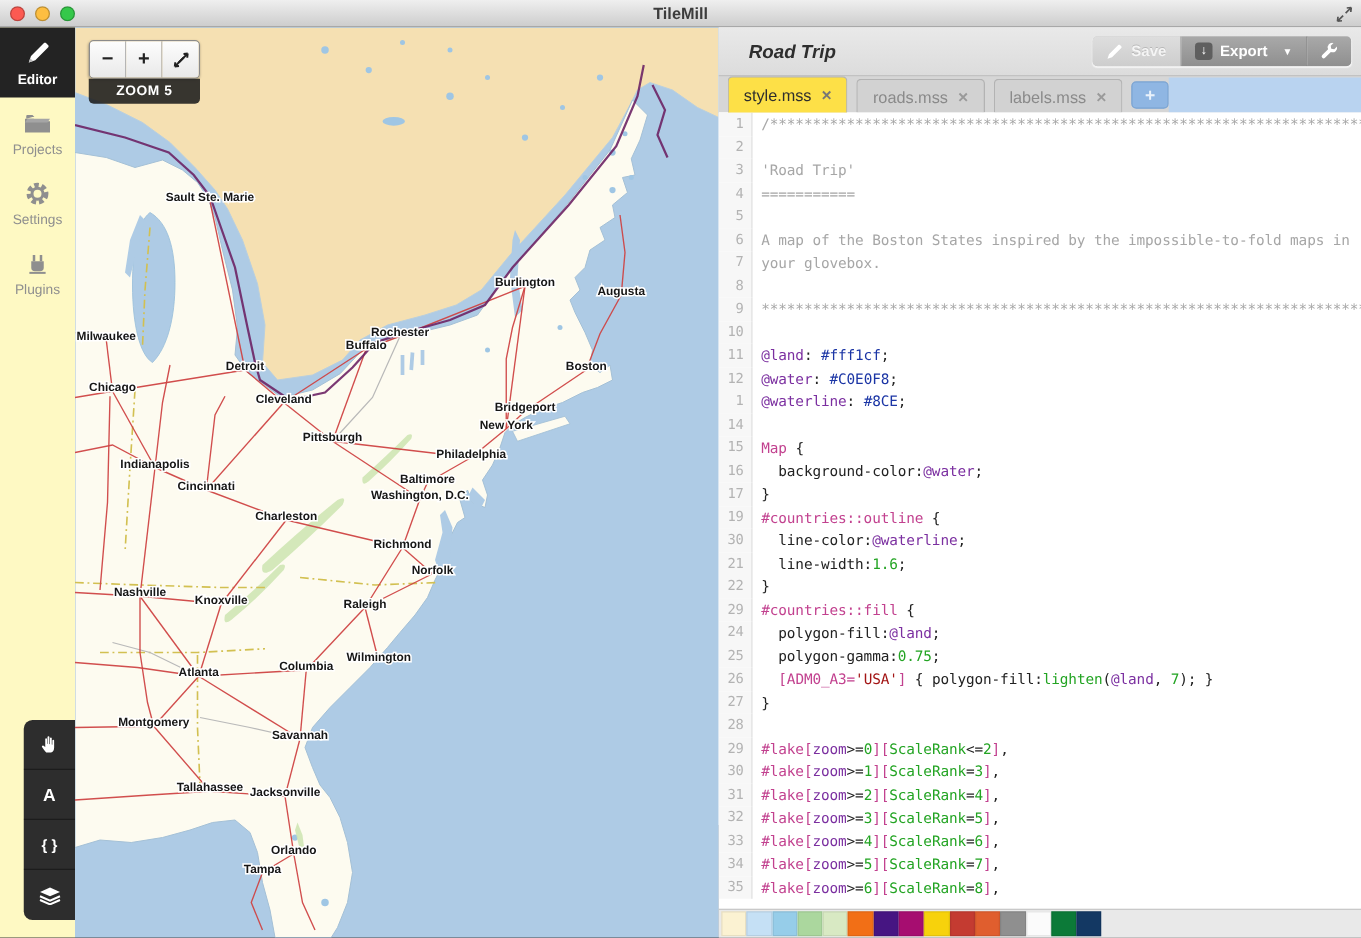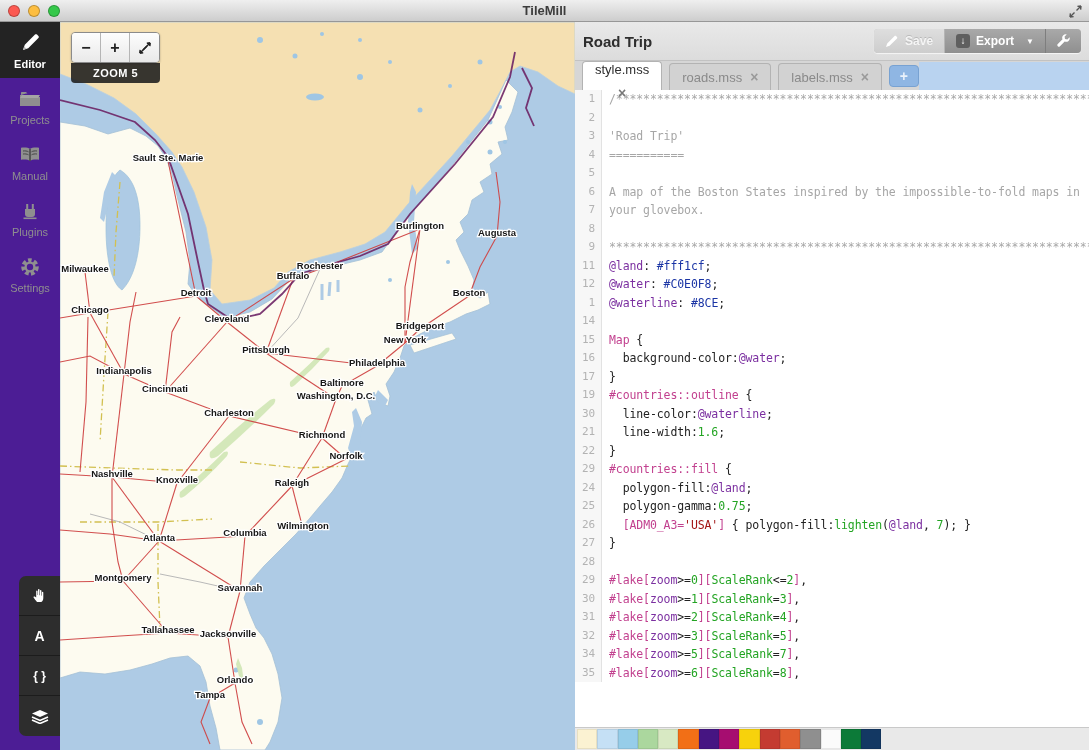--- a/index.html
+++ b/index.html
@@ -11,21 +11,21 @@
   .titlebar { position:absolute; left:0; top:0; width:1089px; height:22px;
     background:linear-gradient(#efefef,#cdcdcd); border-bottom:1px solid #979797;
     display:flex; align-items:center; justify-content:center; }
   .tb-title { font-size:13px; font-weight:bold; color:#3c3c3c; }
   .lights { position:absolute; left:8px; top:5px; display:flex; gap:8px; }
   .light { width:12px; height:12px; border-radius:50%; border:1px solid rgba(0,0,0,.25); }
   .expand-corner { position:absolute; right:6px; top:4px; width:15px; height:15px; }
 
   
   .sidebar { position:absolute; left:0; top:22px; width:60px; height:728px;
-    background:#4c1d95; }
+    background:#fef9c3; }
   .nav-item { width:60px; padding:9px 0 8px; text-align:center; cursor:pointer; }
   .nav-item .ic { display:block; margin:0 auto 3px; width:24px; height:24px; }
   .nav-item .lbl { font-size:11px; color:#8f8f8f; }
   .nav-item.active { background:#232323; }
   .nav-item.active .lbl { color:#fff; font-weight:bold; }
   .tools { position:absolute; left:19px; bottom:14px; width:41px;
     background:#2d2d2d; border-radius:7px 0 0 7px; overflow:hidden; }
   .tool-btn { width:41px; height:40px; display:flex; align-items:center; justify-content:center;
     border-bottom:1px solid #1c1c1c; color:#fff; font-weight:bold; font-size:14px; cursor:pointer; }
   .tool-btn:last-child { border-bottom:none; }
@@ -42,40 +42,40 @@
     font-size:16px; font-weight:bold; color:#222; cursor:pointer; }
   .mc-btn:last-child { border-right:none; }
   .zoom-badge { position:absolute; left:11px; top:41px; width:89px; height:20px;
     background:rgba(28,28,28,.88); border-radius:0 0 4px 4px; color:#fff;
     font-size:11px; font-weight:bold; text-align:center; line-height:20px; letter-spacing:.5px; }
 
   
   .panel { position:absolute; left:575px; top:22px; width:514px; height:728px; background:#fff; }
   .p-header { position:absolute; left:0; top:0; width:514px; height:38px;
     background:linear-gradient(#e9e9e9,#dcdcdc); display:flex; align-items:center; }
-  .p-title { font-size:15px; font-weight:bold; color:#2e2e2e; margin-left:8px; flex:1; }
+  .p-title { font-size:15px; font-weight:bold; color:#2e2e2e; margin-left:24px; flex:1;font-style:italic; }
   .btn-group { display:flex; margin-right:8px; border-radius:4px; overflow:hidden;
     box-shadow:0 1px 1px rgba(255,255,255,.7), inset 0 0 0 1px rgba(0,0,0,.15); }
   .btn { height:24px; display:flex; align-items:center; gap:6px; padding:0 11px;
     font-size:12px; font-weight:bold; cursor:pointer; }
   .btn-save { background:linear-gradient(#dedede,#cdcdcd); color:#f5f5f5;
     text-shadow:0 -1px 0 rgba(0,0,0,.15); border-right:1px solid #b5b5b5; }
   .btn-export { background:linear-gradient(#a9a9a9,#8f8f8f); color:#fff;
     border-right:1px solid #7e7e7e; }
   .btn-wrench { background:linear-gradient(#a9a9a9,#8f8f8f); padding:0 10px; }
   .dl-badge { width:14px; height:14px; background:#5f5f5f; border-radius:3px; color:#fff;
     font-size:10px; line-height:14px; text-align:center; font-weight:bold; }
   .caret { font-size:8px; margin-left:6px; }
 
   .tabbar { position:absolute; left:0; top:38px; width:514px; height:30px;
     background:#d6d6d6; border-top:1px solid #c2c2c2; display:flex; align-items:flex-end; }
   .tab { height:27px; display:flex; align-items:center; gap:8px; padding:0 12px;
     font-size:13px; border:1px solid #b3b3b3; border-bottom:none;
     border-radius:4px 4px 0 0; margin-left:7px; cursor:pointer; background:#d2d2d2; color:#8a8a8a; }
-  .tab.active { background:#ffffff; color:#2e2e2e; height:29px; position:relative; z-index:2;flex-direction:column; }
+  .tab.active { background:#fde047; color:#2e2e2e; height:29px; position:relative; z-index:2; }
   .tab .x { font-size:14px; color:#9a9a9a; font-weight:bold; cursor:pointer; }
   .tab.active .x { color:#777; }
   .plus-tab { width:30px; height:22px; margin:0 0 3px 7px; background:#8fb6e3;
     border:1px solid #78a2d2; border-radius:4px; color:#eaf2fb; font-size:14px; font-weight:bold;
     display:flex; align-items:center; justify-content:center; cursor:pointer; }
   .blue-strip { flex:1; height:28px; background:#b9d3f0; margin-bottom:0; align-self:flex-end; }
 
   
   .editor { position:absolute; left:0; top:68px; width:514px; height:637px; overflow:hidden;
     background:#fff; font-family:"DejaVu Sans Mono", monospace; font-size:11.5px;
@@ -126,41 +126,33 @@
     <div class="nav-item">
       <svg class="ic" viewBox="0 0 24 24">
         <path d="M2 8h7l2 2h11v9H2z" fill="#8f8f8f"></path>
         <path d="M3 8V6c0-.6.4-1 1-1h4l1.5 1.5H8z" fill="#8f8f8f"></path>
         <path d="M2 11l2-3h18l-2 3z" fill="#a5a5a5"></path>
       </svg>
       <div class="lbl">Projects</div>
     </div>
     <div class="nav-item">
       <svg class="ic" viewBox="0 0 24 24">
-        <path d="M12 6C10 4.6 7 4.3 3 4.8v12c4-.5 7-.2 9 1.2 2-1.4 5-1.7 9-1.2v-12C17 4.3 14 4.6 12 6z" fill="#8f8f8f"></path>
-        <path d="M12 6v12" stroke="#3e3e3e" stroke-width="1.4"></path>
-        <path d="M5 8c2.2-.3 4 0 5.5.8 M5 11c2.2-.3 4 0 5.5.8 M13.5 8.8C15 8 16.8 7.7 19 8 M13.5 11.8C15 11 16.8 10.7 19 11" stroke="#3e3e3e" stroke-width=".9" fill="none"></path>
+        <circle cx="12" cy="12" r="6.5" fill="none" stroke="#8f8f8f" stroke-width="4.5" stroke-dasharray="3.4 2.2"></circle>
+        <circle cx="12" cy="12" r="4.4" fill="none" stroke="#8f8f8f" stroke-width="2.4"></circle>
       </svg>
-      <div class="lbl">Manual</div>
+      <div class="lbl">Settings</div>
     </div>
     <div class="nav-item">
       <svg class="ic" viewBox="0 0 24 24">
         <path d="M7 10h10v5a3 3 0 0 1-3 3h-4a3 3 0 0 1-3-3z" fill="#8f8f8f"></path>
         <rect x="8.2" y="5" width="2" height="5" fill="#8f8f8f"></rect>
         <rect x="13.8" y="5" width="2" height="5" fill="#8f8f8f"></rect>
         <rect x="5.5" y="18.5" width="13" height="1.6" fill="#8f8f8f"></rect>
       </svg>
       <div class="lbl">Plugins</div>
-    </div>
-    <div class="nav-item">
-      <svg class="ic" viewBox="0 0 24 24">
-        <circle cx="12" cy="12" r="6.5" fill="none" stroke="#8f8f8f" stroke-width="4.5" stroke-dasharray="3.4 2.2"></circle>
-        <circle cx="12" cy="12" r="4.4" fill="none" stroke="#8f8f8f" stroke-width="2.4"></circle>
-      </svg>
-      <div class="lbl">Settings</div>
     </div>
 
     <div class="tools">
       <div class="tool-btn">
         <svg width="17" height="17" viewBox="0 0 17 17">
           <path d="M6 15c-1.2-1.4-2.6-3-3.4-4.4-.4-.7.5-1.5 1.2-1l1.4 1V4.2c0-.9 1.4-.9 1.4 0V8l.4.1V2.6c0-.9 1.5-.9 1.5 0v5.6l.5.1V3.6c0-.9 1.4-.9 1.4 0v5l.5.1V5.4c0-.9 1.4-.9 1.4 0V11c0 2.2-1 4-2.5 4z" fill="#fff"></path>
         </svg>
       </div>
       <div class="tool-btn">
         <span>A</span>
@@ -382,20 +374,21 @@
     <div class="editor" id="code-editor">
         <div class="line"><span class="ln">1</span><span class="lc"><span class="seg-c">/*******************************************************************************</span></span></div>
         <div class="line"><span class="ln">2</span><span class="lc"></span></div>
         <div class="line"><span class="ln">3</span><span class="lc"><span class="seg-c">'Road Trip'</span></span></div>
         <div class="line"><span class="ln">4</span><span class="lc"><span class="seg-c">===========</span></span></div>
         <div class="line"><span class="ln">5</span><span class="lc"></span></div>
         <div class="line"><span class="ln">6</span><span class="lc"><span class="seg-c">A map of the Boston States inspired by the impossible-to-fold maps in</span></span></div>
         <div class="line"><span class="ln">7</span><span class="lc"><span class="seg-c">your glovebox.</span></span></div>
         <div class="line"><span class="ln">8</span><span class="lc"></span></div>
         <div class="line"><span class="ln">9</span><span class="lc"><span class="seg-c">********************************************************************************</span></span></div>
+        <div class="line"><span class="ln">10</span><span class="lc"></span></div>
         <div class="line"><span class="ln">11</span><span class="lc"><span class="seg-v">@land</span><span class="seg-p">: </span><span class="seg-h">#fff1cf</span><span class="seg-p">;</span></span></div>
         <div class="line"><span class="ln">12</span><span class="lc"><span class="seg-v">@water</span><span class="seg-p">: </span><span class="seg-h">#C0E0F8</span><span class="seg-p">;</span></span></div>
         <div class="line"><span class="ln">1</span><span class="lc"><span class="seg-v">@waterline</span><span class="seg-p">: </span><span class="seg-h">#8CE</span><span class="seg-p">;</span></span></div>
         <div class="line"><span class="ln">14</span><span class="lc"></span></div>
         <div class="line"><span class="ln">15</span><span class="lc"><span class="seg-s">Map</span><span class="seg-p"> {</span></span></div>
         <div class="line"><span class="ln">16</span><span class="lc"><span class="seg-p">  background-color:</span><span class="seg-v">@water</span><span class="seg-p">;</span></span></div>
         <div class="line"><span class="ln">17</span><span class="lc"><span class="seg-p">}</span></span></div>
         <div class="line"><span class="ln">19</span><span class="lc"><span class="seg-s">#countries::outline</span><span class="seg-p"> {</span></span></div>
         <div class="line"><span class="ln">30</span><span class="lc"><span class="seg-p">  line-color:</span><span class="seg-v">@waterline</span><span class="seg-p">;</span></span></div>
         <div class="line"><span class="ln">21</span><span class="lc"><span class="seg-p">  line-width:</span><span class="seg-n">1.6</span><span class="seg-p">;</span></span></div>
@@ -403,20 +396,21 @@
         <div class="line"><span class="ln">29</span><span class="lc"><span class="seg-s">#countries::fill</span><span class="seg-p"> {</span></span></div>
         <div class="line"><span class="ln">24</span><span class="lc"><span class="seg-p">  polygon-fill:</span><span class="seg-v">@land</span><span class="seg-p">;</span></span></div>
         <div class="line"><span class="ln">25</span><span class="lc"><span class="seg-p">  polygon-gamma:</span><span class="seg-n">0.75</span><span class="seg-p">;</span></span></div>
         <div class="line"><span class="ln">26</span><span class="lc"><span class="seg-p">  </span><span class="seg-s">[ADM0_A3=</span><span class="seg-t">'USA'</span><span class="seg-s">]</span><span class="seg-p"> { polygon-fill:</span><span class="seg-n">lighten</span><span class="seg-p">(</span><span class="seg-v">@land</span><span class="seg-p">, </span><span class="seg-n">7</span><span class="seg-p">); }</span></span></div>
         <div class="line"><span class="ln">27</span><span class="lc"><span class="seg-p">}</span></span></div>
         <div class="line"><span class="ln">28</span><span class="lc"></span></div>
         <div class="line"><span class="ln">29</span><span class="lc"><span class="seg-s">#lake[</span><span class="seg-v">zoom</span><span class="seg-p">&gt;=</span><span class="seg-n">0</span><span class="seg-s">][</span><span class="seg-n">ScaleRank</span><span class="seg-p">&lt;=</span><span class="seg-n">2</span><span class="seg-s">]</span><span class="seg-p">,</span></span></div>
         <div class="line"><span class="ln">30</span><span class="lc"><span class="seg-s">#lake[</span><span class="seg-v">zoom</span><span class="seg-p">&gt;=</span><span class="seg-n">1</span><span class="seg-s">][</span><span class="seg-n">ScaleRank</span><span class="seg-p">=</span><span class="seg-n">3</span><span class="seg-s">]</span><span class="seg-p">,</span></span></div>
         <div class="line"><span class="ln">31</span><span class="lc"><span class="seg-s">#lake[</span><span class="seg-v">zoom</span><span class="seg-p">&gt;=</span><span class="seg-n">2</span><span class="seg-s">][</span><span class="seg-n">ScaleRank</span><span class="seg-p">=</span><span class="seg-n">4</span><span class="seg-s">]</span><span class="seg-p">,</span></span></div>
         <div class="line"><span class="ln">32</span><span class="lc"><span class="seg-s">#lake[</span><span class="seg-v">zoom</span><span class="seg-p">&gt;=</span><span class="seg-n">3</span><span class="seg-s">][</span><span class="seg-n">ScaleRank</span><span class="seg-p">=</span><span class="seg-n">5</span><span class="seg-s">]</span><span class="seg-p">,</span></span></div>
+        <div class="line"><span class="ln">33</span><span class="lc"><span class="seg-s">#lake[</span><span class="seg-v">zoom</span><span class="seg-p">&gt;=</span><span class="seg-n">4</span><span class="seg-s">][</span><span class="seg-n">ScaleRank</span><span class="seg-p">=</span><span class="seg-n">6</span><span class="seg-s">]</span><span class="seg-p">,</span></span></div>
         <div class="line"><span class="ln">34</span><span class="lc"><span class="seg-s">#lake[</span><span class="seg-v">zoom</span><span class="seg-p">&gt;=</span><span class="seg-n">5</span><span class="seg-s">][</span><span class="seg-n">ScaleRank</span><span class="seg-p">=</span><span class="seg-n">7</span><span class="seg-s">]</span><span class="seg-p">,</span></span></div>
         <div class="line"><span class="ln">35</span><span class="lc"><span class="seg-s">#lake[</span><span class="seg-v">zoom</span><span class="seg-p">&gt;=</span><span class="seg-n">6</span><span class="seg-s">][</span><span class="seg-n">ScaleRank</span><span class="seg-p">=</span><span class="seg-n">8</span><span class="seg-s">]</span><span class="seg-p">,</span></span></div>
       </div>
 
     <div class="palette" id="palette">
         <div class="swatch" style="background: rgb(251, 242, 210);"></div>
         <div class="swatch" style="background: rgb(197, 224, 245);"></div>
         <div class="swatch" style="background: rgb(150, 205, 233);"></div>
         <div class="swatch" style="background: rgb(171, 215, 158);"></div>
         <div class="swatch" style="background: rgb(216, 233, 195);"></div>

